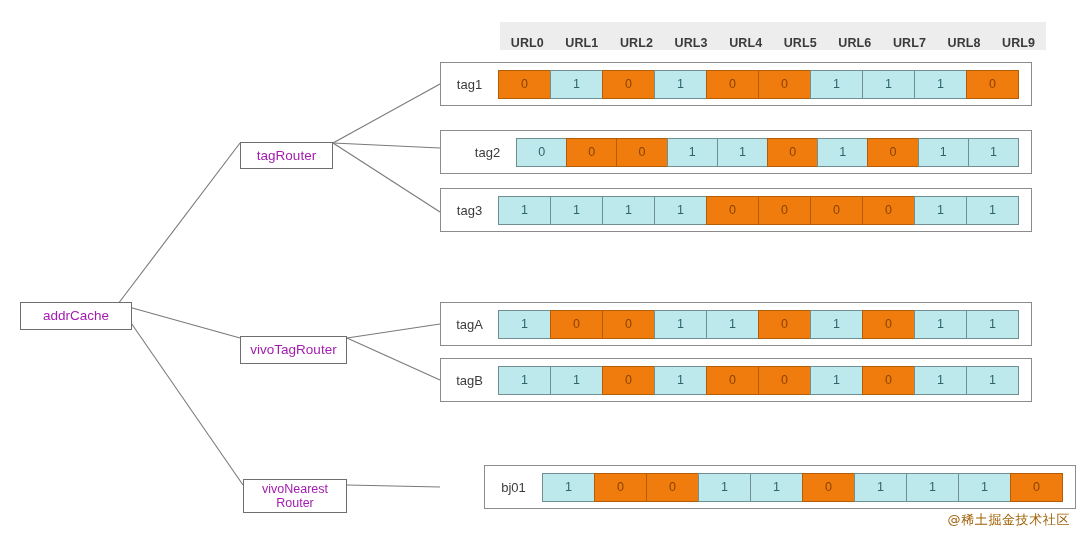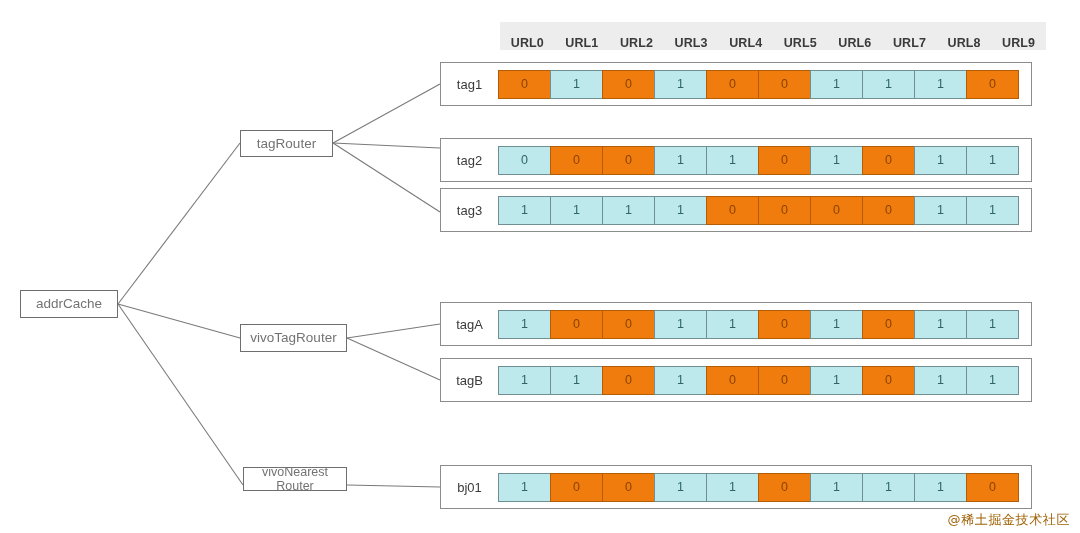--- a/index.html
+++ b/index.html
@@ -34,40 +34,41 @@
     stroke-width: 1.1;
     fill: none;
   }
 
   
   .node {
     position: absolute;
     box-sizing: border-box;
     border: 1.3px solid #6e6e6e;
     background: #ffffff;
-    color: #737373;
+    color: #a21caf;
     font-size: 13.5px;
     display: flex;
     align-items: center;
     justify-content: center;
     text-align: center;
     line-height: 1.12;
     white-space: pre-line;
+    margin-top: 12px;
   }
   #node-addrcache {
-    left: 20px;  top: 290px;  width: 98px;  height: 28px;
+    left: 20px;  top: 290px;  width: 112px;  height: 28px;
   }
   #node-tagrouter {
     left: 240px; top: 130px;  width: 93px;  height: 27px;
   }
   #node-vivotagrouter {
     left: 240px; top: 324px;  width: 107px; height: 28px;
   }
   #node-vivonearestrouter {
-    left: 243px; top: 467px;  width: 104px; height: 24px;
+    left: 243px; top: 467px;  width: 104px; height: 34px;
     font-size: 12.5px;
   }
 
   
   #url-header {
     position: absolute;
     left: 500px;
     top: 22px;
     width: 546px;
     height: 28px;
@@ -124,25 +125,25 @@
     background: #bde9ec;
     color: #2f6469;
   }
   .cell.off {
     background: #f07c0e;
     color: #8a4300;
     border-color: #b35d07;
   }
 
   #row-tag1 { top: 62px; }
-  #row-tag2 { top: 138px; }
+  #row-tag2 { top: 130px; padding-left: 18px; }
   #row-tag3 { top: 188px; }
   #row-tagA { top: 302px; }
   #row-tagB { top: 358px; }
-  #row-bj01 { top: 465px; }
+  #row-bj01 { top: 465px; margin-left: 44px; }
 
   
   #watermark {
     position: absolute;
     right: 10px;
     bottom: 4px;
     font-size: 13px;
     color: #a16207;
     letter-spacing: 0.6px;
     font-family: "DejaVu Sans", sans-serif;

